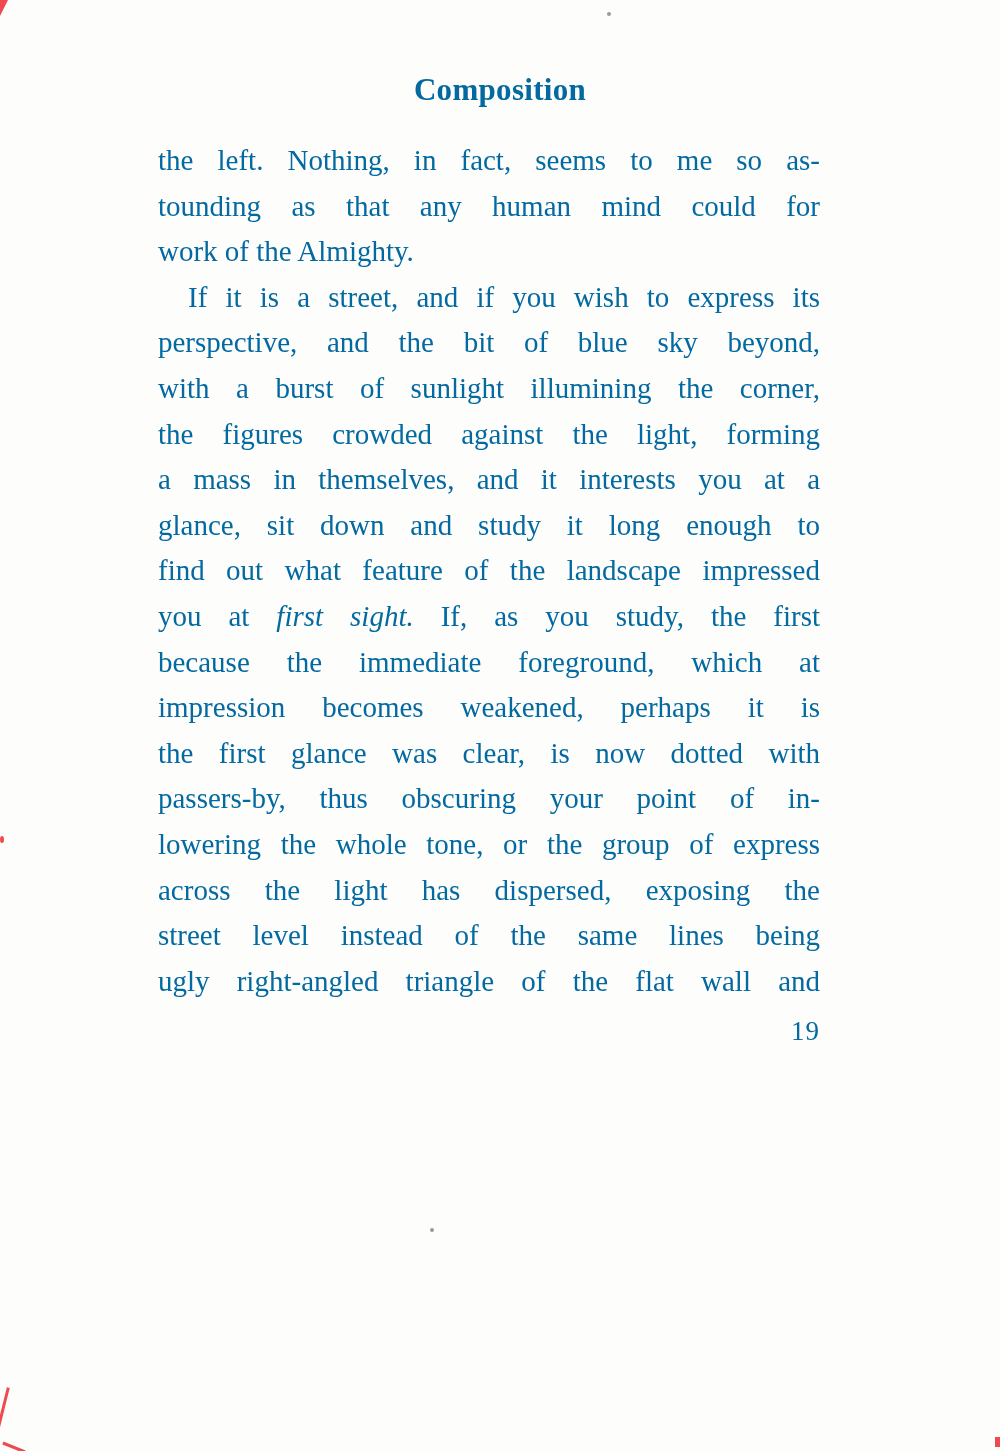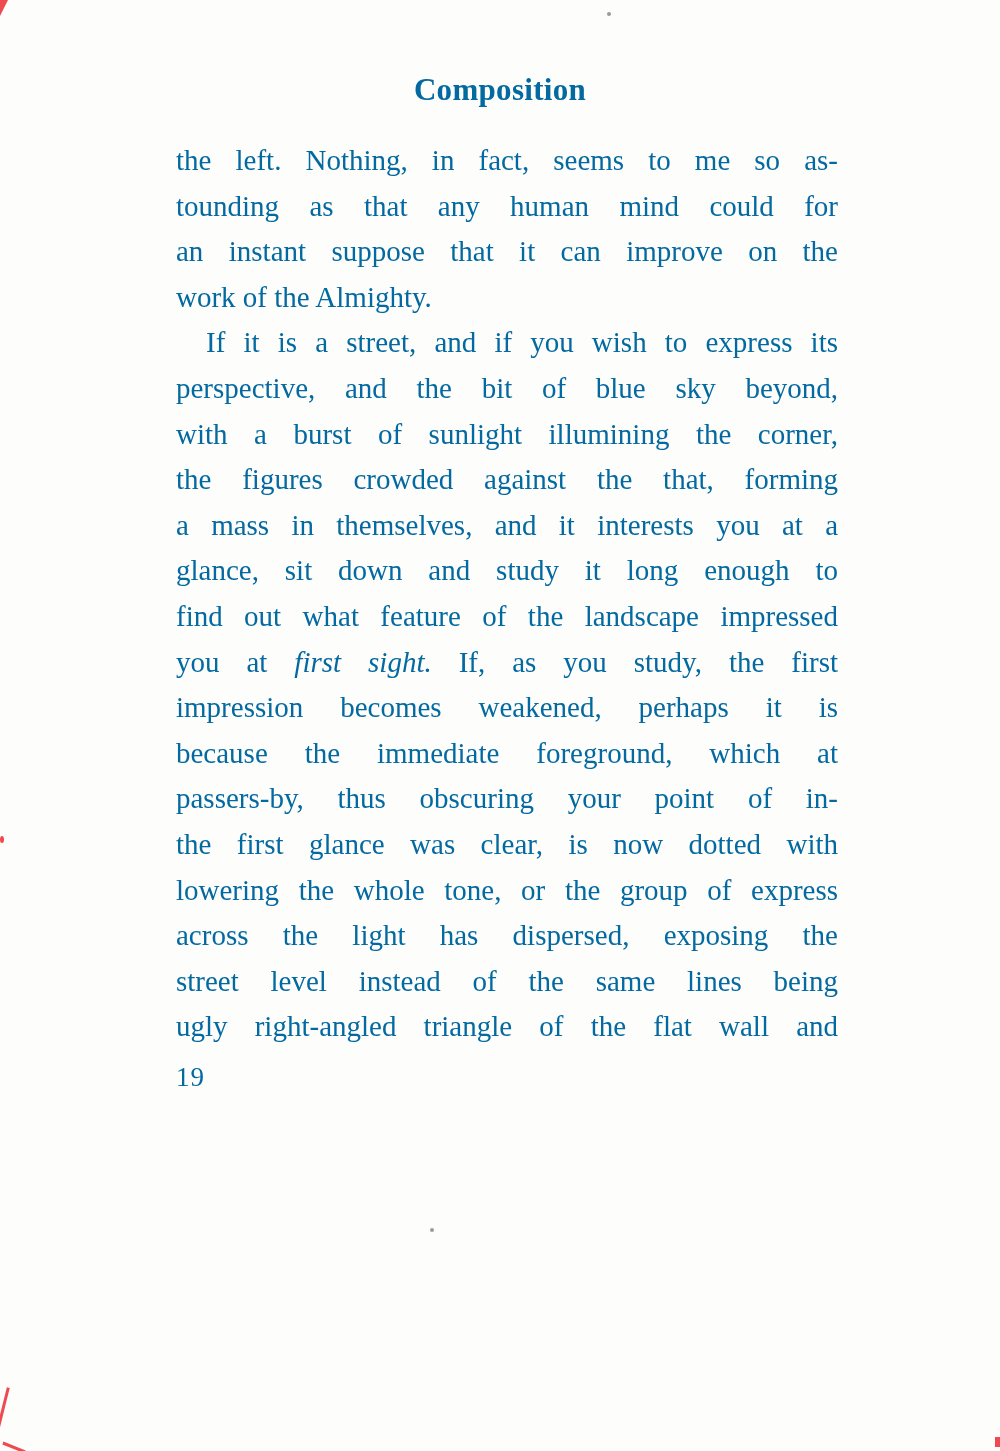--- a/index.html
+++ b/index.html
@@ -19,21 +19,21 @@
   .title {
     font-size: 31px;
     font-weight: 600;
     text-align: center;
     padding-top: 72px;
     letter-spacing: 0.3px;
   }
 
   .text-block {
     position: absolute;
-    left: 176px;
+    left: 158px;
     top: 138px;
     width: 662px;
   }
 
   .para { display: block; }
 
   .line {
     display: block;
     font-size: 29px;
     line-height: 45.6px;
@@ -43,21 +43,21 @@
   .jl {
     text-align: justify;
     text-align-last: justify;
   }
 
   .indent { text-indent: 30px; }
 
   .ital { font-style: italic; }
 
   .page-number {
-    text-align: left;
+    text-align: right;
     font-size: 27px;
     margin-top: 12px;
     letter-spacing: 1px;
   }
 
   
   .mark { position: absolute; background: #ee4a50; }
   .mark-top-left { left: 0; top: 0; width: 8px; height: 16px;
                    clip-path: polygon(0 0, 100% 0, 0 100%); }
   .mark-left-speck { left: 0; top: 836px; width: 4px; height: 7px; border-radius: 50%; }
@@ -74,37 +74,36 @@
 
 <main class="page">
 
   <h1 class="title">Composition</h1>
 
   <section class="text-block">
 
     <p class="para">
       <span class="line jl">the left.  Nothing, in fact, seems to me so as-</span>
       <span class="line jl">tounding as that any human mind could for</span>
-      <span class="line jl">an instant suppose that it can improve on the</span>
       <span class="line">work of the Almighty.</span>
     </p>
 
     <p class="para">
       <span class="line jl indent">If it is a street, and if you wish to express its</span>
       <span class="line jl">perspective, and the bit of blue sky beyond,</span>
       <span class="line jl">with a burst of sunlight illumining the corner,</span>
-      <span class="line jl">the figures crowded against the that, forming</span>
+      <span class="line jl">the figures crowded against the light, forming</span>
       <span class="line jl">a mass in themselves, and it interests you at a</span>
       <span class="line jl">glance, sit down and study it long enough to</span>
       <span class="line jl">find out what feature of the landscape impressed</span>
       <span class="line jl"><span>you at </span><em class="ital">first sight.</em><span>  If, as you study, the first</span></span>
+      <span class="line jl">because the immediate foreground, which at</span>
       <span class="line jl">impression becomes weakened, perhaps it is</span>
-      <span class="line jl">because the immediate foreground, which at</span>
+      <span class="line jl">the first glance was clear, is now dotted with</span>
       <span class="line jl">passers-by, thus obscuring your point of in-</span>
-      <span class="line jl">the first glance was clear, is now dotted with</span>
       <span class="line jl">lowering the whole tone, or the group of express</span>
       <span class="line jl">across the light has dispersed, exposing the</span>
       <span class="line jl">street level instead of the same lines being</span>
       <span class="line jl">ugly right-angled triangle of the flat wall and</span>
     </p>
 
     <div class="page-number">19</div>
 
   </section>
 

